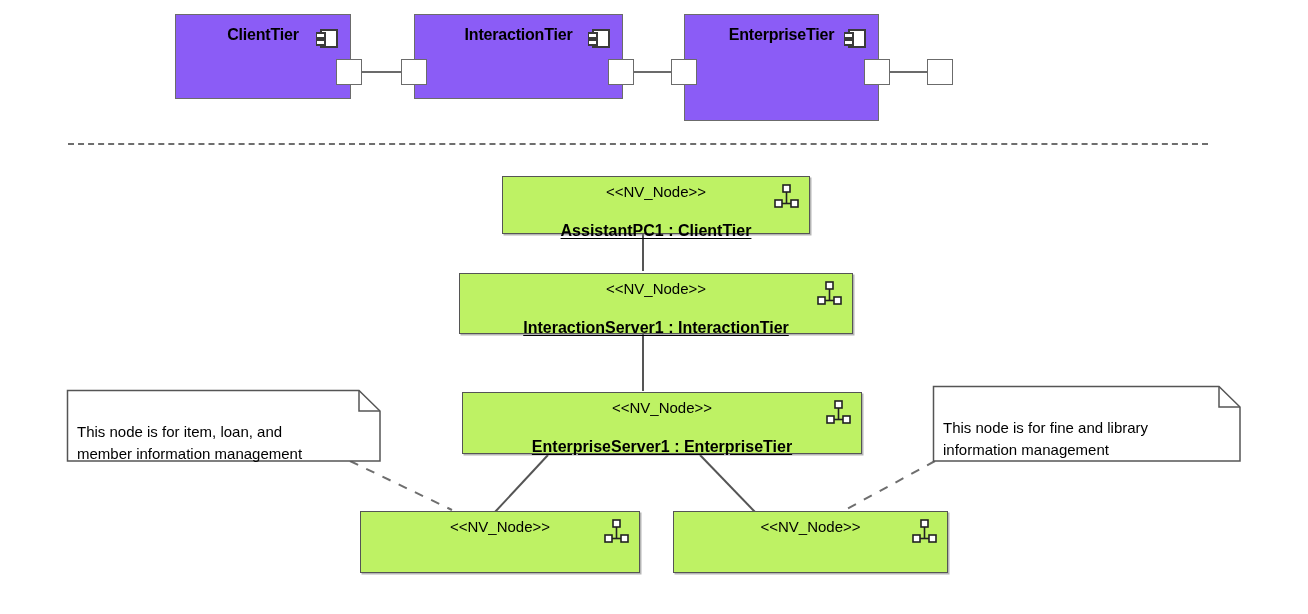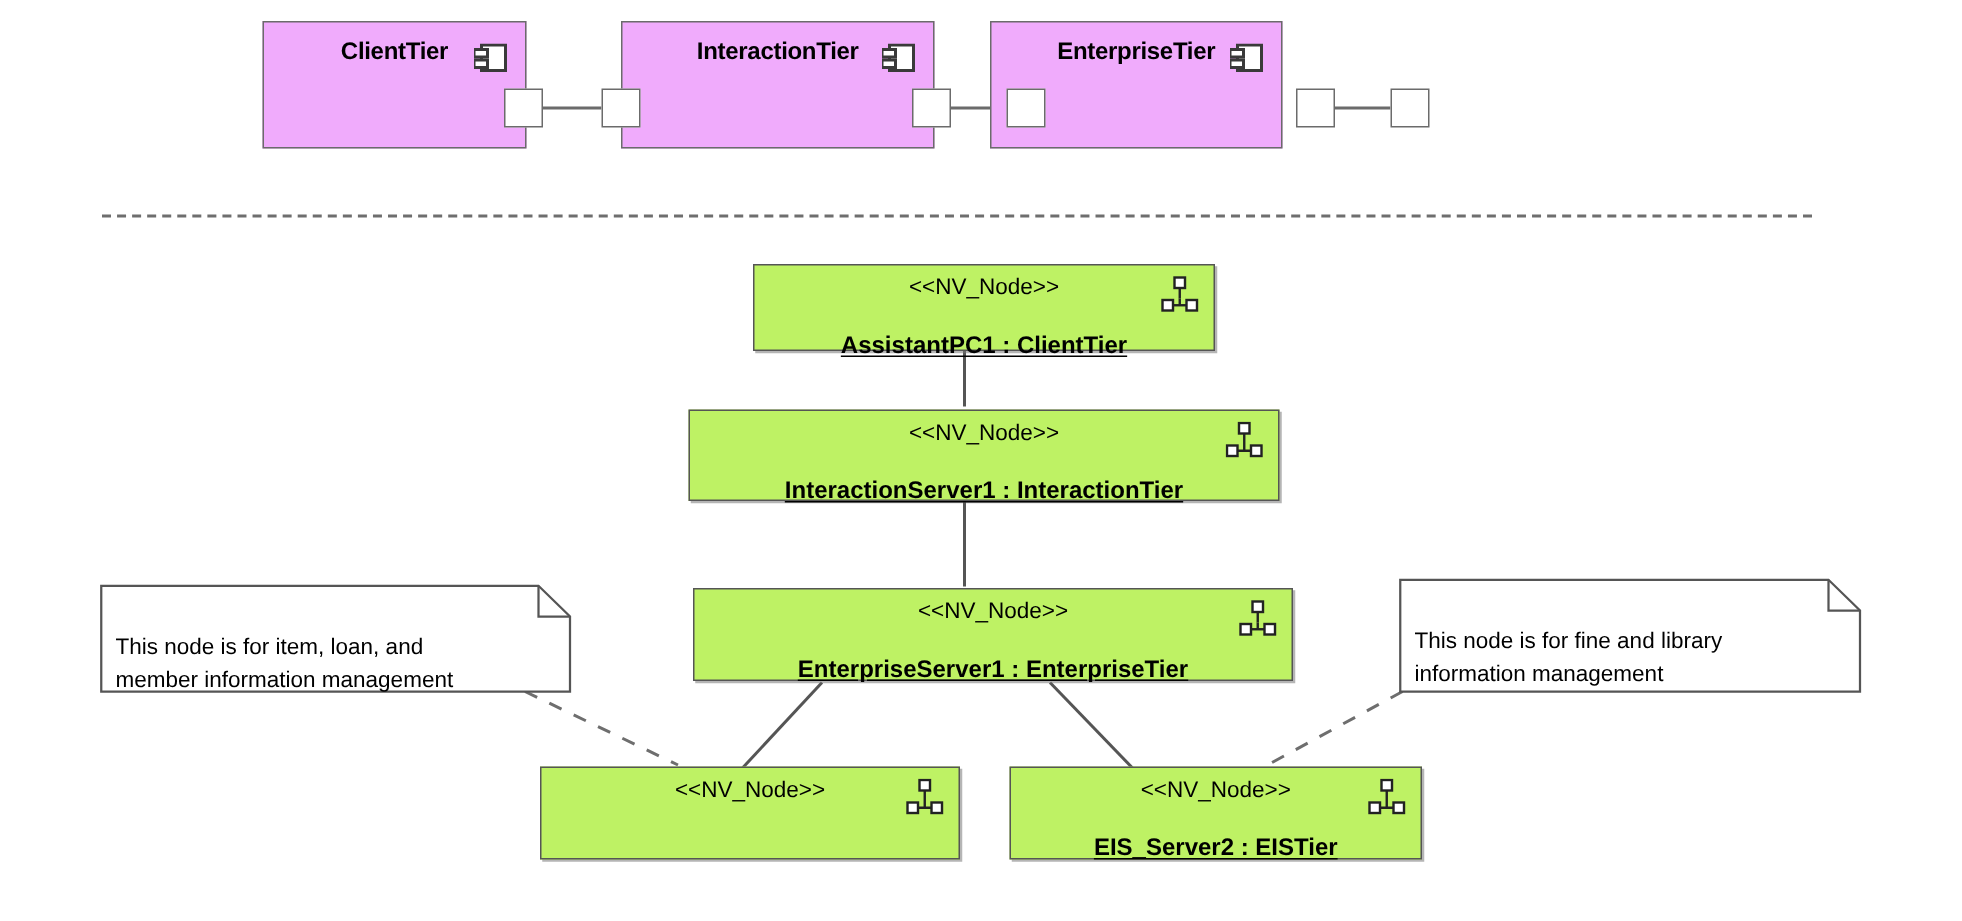--- a/index.html
+++ b/index.html
@@ -25,21 +25,21 @@
     width: 1308px;
     height: 614px;
     pointer-events: none;
   }
 
   
   .component {
     position: absolute;
     box-sizing: border-box;
     border: 1px solid #6b6b6b;
-    background: #f0abfc;
+    background: #8b5cf6;
     z-index: 4;
   }
   .component .comp-label {
     position: absolute;
     left: 0;
     top: 11px;
     width: 100%;
     text-align: center;
     font-size: 16px;
     font-weight: bold;
@@ -166,21 +166,21 @@
     <div class="comp-label">InteractionTier</div>
     <svg class="comp-icon" style="right:12px;" viewBox="0 0 22 20" xmlns="http://www.w3.org/2000/svg">
       <rect x="5" y="1" width="16" height="17" fill="#ffffff" stroke="#3a3a3a" stroke-width="2"></rect>
       <rect x="0" y="4" width="9" height="5" fill="#ffffff" stroke="#3a3a3a" stroke-width="2"></rect>
       <rect x="0" y="11" width="9" height="5" fill="#ffffff" stroke="#3a3a3a" stroke-width="2"></rect>
     </svg>
   </div>
   <div class="port" style="left:401px; top:59px;"></div>
   <div class="port" style="left:608px; top:59px;"></div>
 
-  <div class="component" style="left:660px; top:14px; width:195px; height:85px;">
+  <div class="component" style="left:684px; top:14px; width:195px; height:107px;">
     <div class="comp-label">EnterpriseTier</div>
     <svg class="comp-icon" style="right:12px;" viewBox="0 0 22 20" xmlns="http://www.w3.org/2000/svg">
       <rect x="5" y="1" width="16" height="17" fill="#ffffff" stroke="#3a3a3a" stroke-width="2"></rect>
       <rect x="0" y="4" width="9" height="5" fill="#ffffff" stroke="#3a3a3a" stroke-width="2"></rect>
       <rect x="0" y="11" width="9" height="5" fill="#ffffff" stroke="#3a3a3a" stroke-width="2"></rect>
     </svg>
   </div>
   <div class="port" style="left:671px; top:59px;"></div>
   <div class="port" style="left:864px; top:59px;"></div>
 
@@ -234,21 +234,20 @@
       <rect x="1" y="16" width="7" height="7" fill="#ffffff" stroke="#222222" stroke-width="1.6"></rect>
       <rect x="17" y="16" width="7" height="7" fill="#ffffff" stroke="#222222" stroke-width="1.6"></rect>
       <line x1="12.5" y1="8" x2="12.5" y2="15" stroke="#222222" stroke-width="1.6"></line>
       <line x1="8" y1="19.5" x2="17" y2="19.5" stroke="#222222" stroke-width="1.6"></line>
       <line x1="12.5" y1="15" x2="12.5" y2="19.5" stroke="#222222" stroke-width="1.6"></line>
     </svg>
   </div>
 
   <div class="node" style="left:673px; top:511px; width:275px; height:62px;">
     <div class="stereotype">&lt;&lt;NV_Node&gt;&gt;</div>
-    <div class="node-name">EIS_Server2 : EISTier</div>
     <svg class="node-icon" viewBox="0 0 26 26" xmlns="http://www.w3.org/2000/svg">
       <rect x="9" y="1" width="7" height="7" fill="#ffffff" stroke="#222222" stroke-width="1.6"></rect>
       <rect x="1" y="16" width="7" height="7" fill="#ffffff" stroke="#222222" stroke-width="1.6"></rect>
       <rect x="17" y="16" width="7" height="7" fill="#ffffff" stroke="#222222" stroke-width="1.6"></rect>
       <line x1="12.5" y1="8" x2="12.5" y2="15" stroke="#222222" stroke-width="1.6"></line>
       <line x1="8" y1="19.5" x2="17" y2="19.5" stroke="#222222" stroke-width="1.6"></line>
       <line x1="12.5" y1="15" x2="12.5" y2="19.5" stroke="#222222" stroke-width="1.6"></line>
     </svg>
   </div>
 

